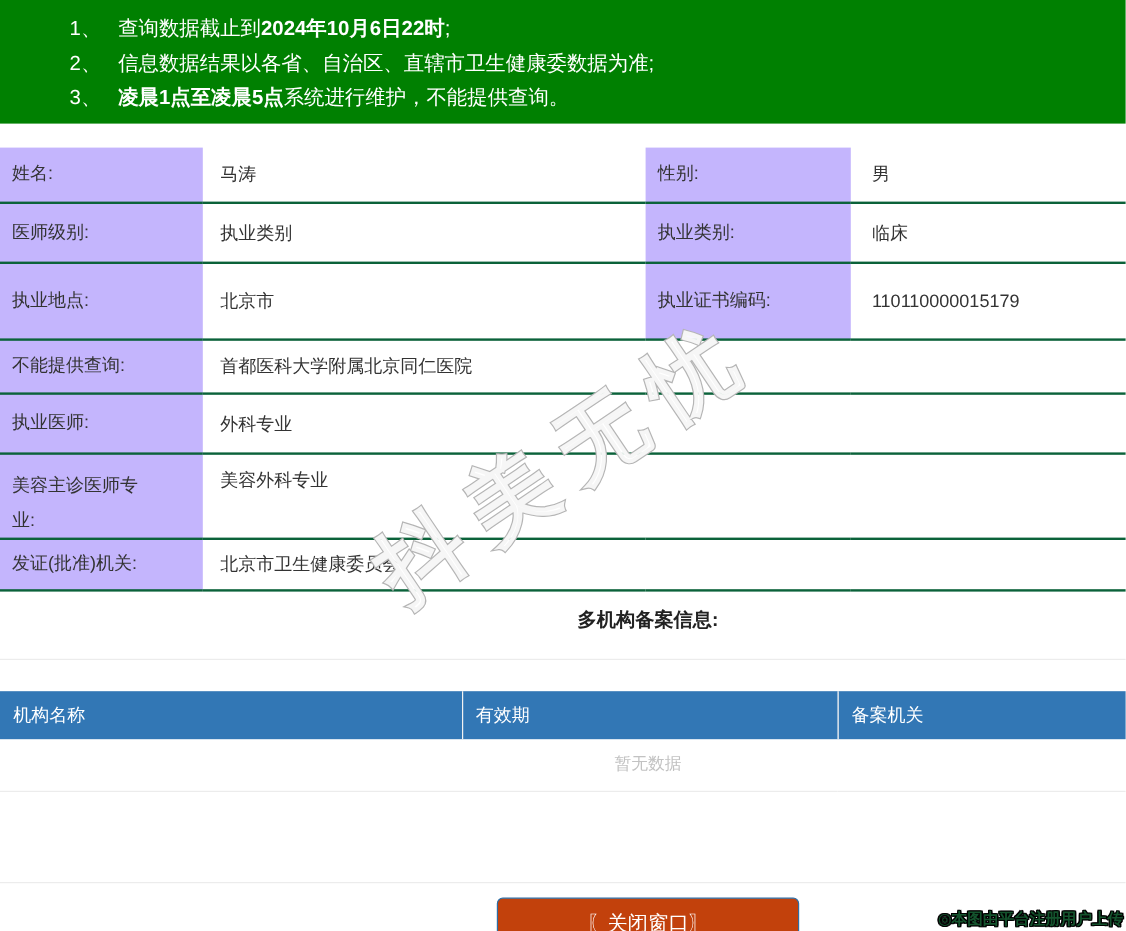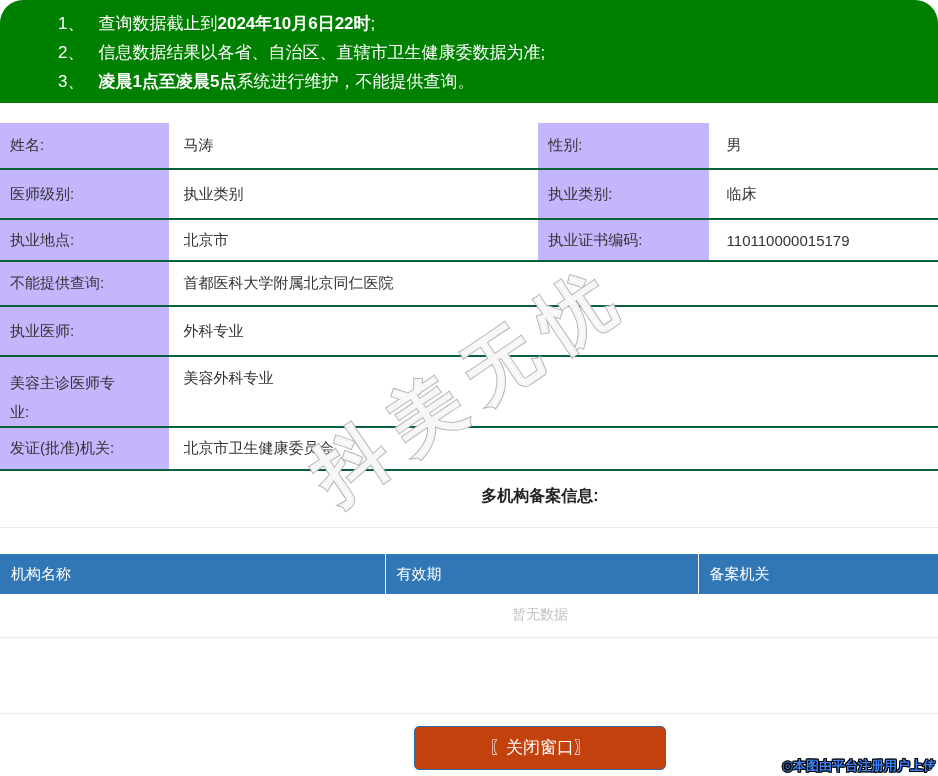--- a/index.html
+++ b/index.html
@@ -6,21 +6,20 @@
   body {
     font-family: "Liberation Sans", "DejaVu Sans", sans-serif;
     background: #fff;
   }
   .viewport {
     position: relative;
     width: 938px;
     height: 776px;
     overflow: hidden;
     background: #fff;
-    border-radius: 23px;
   }
   .page { width: 1080px; }
 
   
   .notice {
     width: 100%;
     height: 103px;
     background: #008001;
     color: #fff;
     font-size: 17px;
@@ -128,21 +127,21 @@
     -webkit-text-stroke: 2px #b5b5b5;
     paint-order: stroke fill;
     pointer-events: none;
   }
   .wm-corner {
     position: absolute;
     right: 2px;
     bottom: 1px;
     font-size: 13px;
     font-weight: bold;
-    color: #3b82f6;
+    color: #14532d;
     text-shadow:
       -1px 0 #000, 1px 0 #000, 0 -1px #000, 0 1px #000,
       -1px -1px #000, 1px 1px #000, -1px 1px #000, 1px -1px #000;
     pointer-events: none;
     white-space: nowrap;
   }
 </style>
 </head>
 <body>
 
@@ -169,21 +168,21 @@
         <td class="lbl lbl2">性别:</td>
         <td class="val val2">男</td>
       </tr>
       <tr>
         <td class="lbl" style="height:50px">医师级别:</td>
         <td class="val">执业类别</td>
         <td class="lbl lbl2">执业类别:</td>
         <td class="val val2">临床</td>
       </tr>
       <tr>
-        <td class="lbl" style="height:42px">执业地点:</td>
+        <td class="lbl" style="height:64px">执业地点:</td>
         <td class="val">北京市</td>
         <td class="lbl lbl2">执业证书编码:</td>
         <td class="val val2">110110000015179</td>
       </tr>
       <tr>
         <td class="lbl" style="height:45px">不能提供查询:</td>
         <td class="val" colspan="3">首都医科大学附属北京同仁医院</td>
       </tr>
       <tr>
         <td class="lbl" style="height:50px">执业医师:</td>

